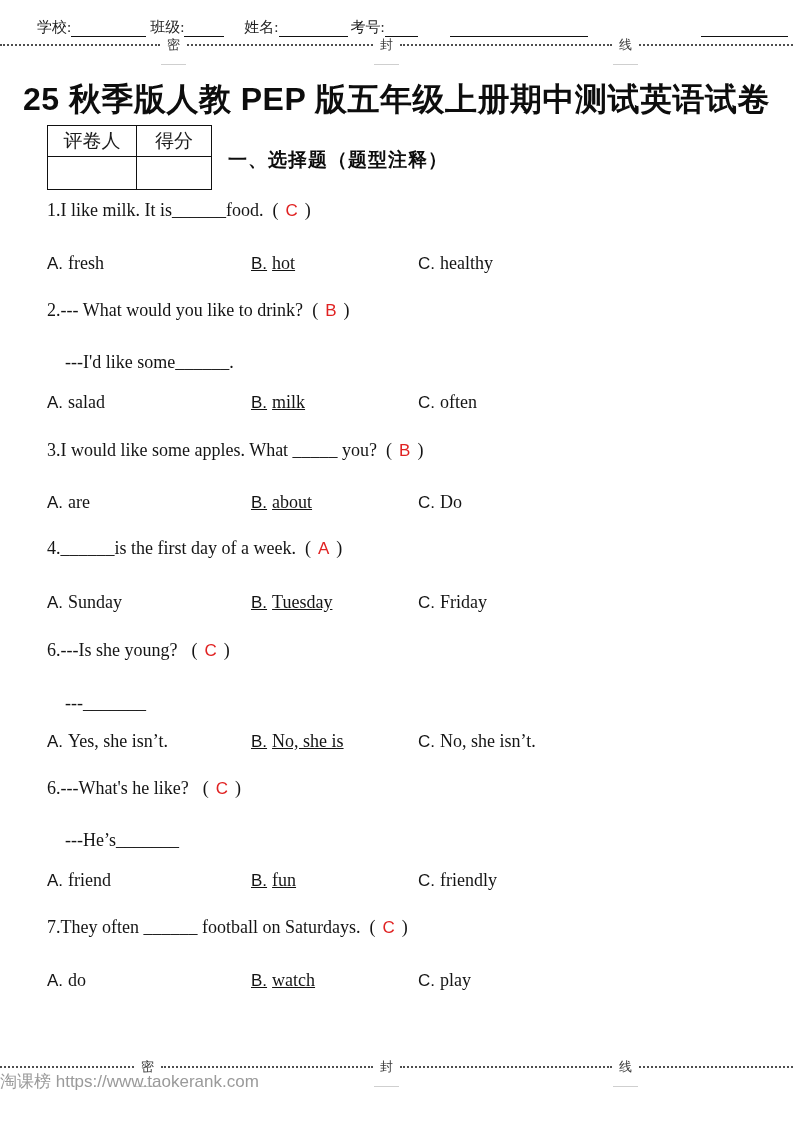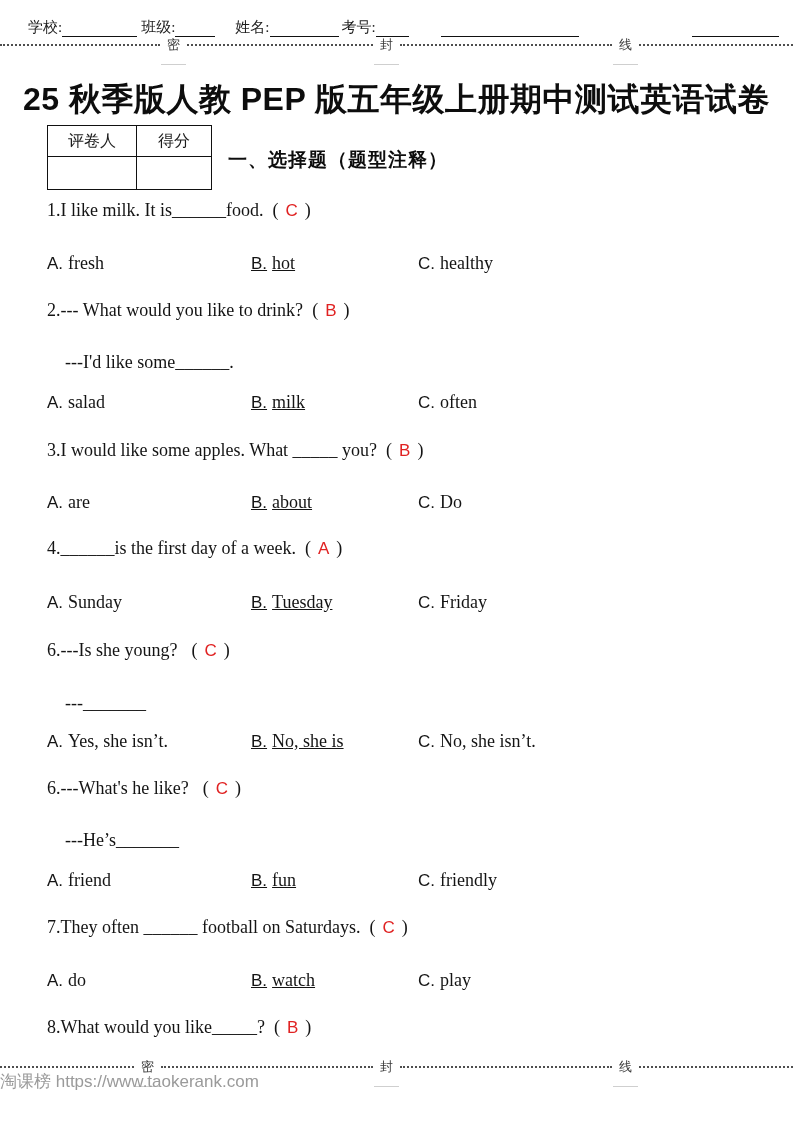--- a/index.html
+++ b/index.html
@@ -1,37 +1,37 @@
 <!DOCTYPE html>
 <html><head>
 <meta charset="utf-8">
 <style>
   html,body{margin:0;padding:0;background:#ffffff;}
   .page{position:relative;width:793px;height:1122px;background:#fff;overflow:hidden;
         font-family:"Liberation Serif",serif;color:#141414;}
 
   
   .headrow{position:absolute;top:15px;left:28px;right:4px;display:flex;align-items:flex-end;height:22px;}
-  .hlabel{font-size:15px;line-height:19px;color:#1c1c1c;white-space:nowrap;}
+  .hlabel{font-size:15px;line-height:19px;color:#1c1c1c;white-space:nowrap;margin-left:9px;}
   .hline{display:inline-block;height:17px;border-bottom:1.6px solid #111;}
 
   
   .sealline{position:absolute;left:0;right:0;height:16px;display:flex;align-items:center;}
   .sealline .dash{height:0;border-bottom:2px dotted #4e4e4e;}
   .sealchar{font-size:13px;line-height:14px;color:#3a3a3a;margin:0 7px;position:relative;white-space:nowrap;}
   .sealchar::after{content:"";position:absolute;left:-6px;right:-6px;bottom:-13px;border-bottom:1px solid #cfcfcf;}
 
   
   .title{position:absolute;top:78px;left:0;right:0;text-align:center;
          font-family:"Liberation Sans",sans-serif;font-weight:bold;font-size:32px;
          letter-spacing:.5px;color:#0d0d0d;}
 
   
   .scoretable{position:absolute;top:125px;left:47px;border-collapse:collapse;}
-  .scoretable td{border:1.8px solid #111;text-align:center;font-size:16px;
+  .scoretable td{border:1.8px solid #111;text-align:center;font-size:19px;
                  font-family:"Liberation Serif",serif;color:#1c1c1c;}
   .scoretable .r1 td{width:86px;height:28px;}
   .scoretable .r1 td+td{width:72px;}
   .scoretable .r2 td{height:30px;}
 
   
   .sectionheading{position:absolute;top:147px;left:228px;font-size:19px;font-weight:bold;
                   color:#0d0d0d;letter-spacing:1px;}
 
   
@@ -163,23 +163,20 @@
 
   <div class="line" style="top:916px">
     <span class="q-text">7.They often ______ football on Saturdays.</span><span class="ansgrp"><span class="paren">(</span><span class="ans">C</span><span class="paren">)</span></span>
   </div>
   <div class="line opts" style="top:969px">
     <span class="opt col-a"><span class="opt-k">A.</span><span class="opt-v">do</span></span>
     <span class="opt col-b"><span class="opt-k">B.</span><span class="opt-v">watch</span></span>
     <span class="opt col-c"><span class="opt-k">C.</span><span class="opt-v">play</span></span>
   </div>
 
-  <div class="line" style="top:1016px">
-    <span class="q-text">8.What would you like_____?</span><span class="ansgrp"><span class="paren">(</span><span class="ans">B</span><span class="paren">)</span></span>
-  </div>
 
   <div class="sealline" style="top:1059px">
     <span class="dash" style="width:134px"></span>
     <span class="sealchar">密</span>
     <span class="dash" style="width:212px"></span>
     <span class="sealchar">封</span>
     <span class="dash" style="width:212px"></span>
     <span class="sealchar">线</span>
     <span class="dash" style="flex:1"></span>
   </div>

